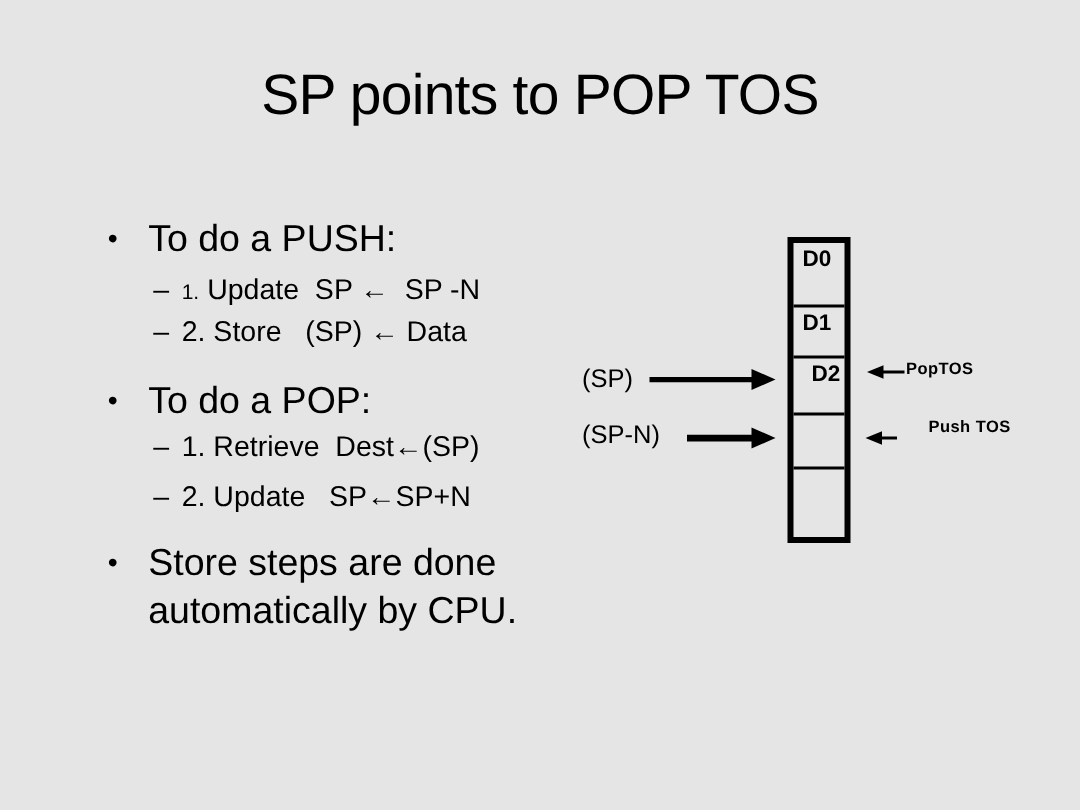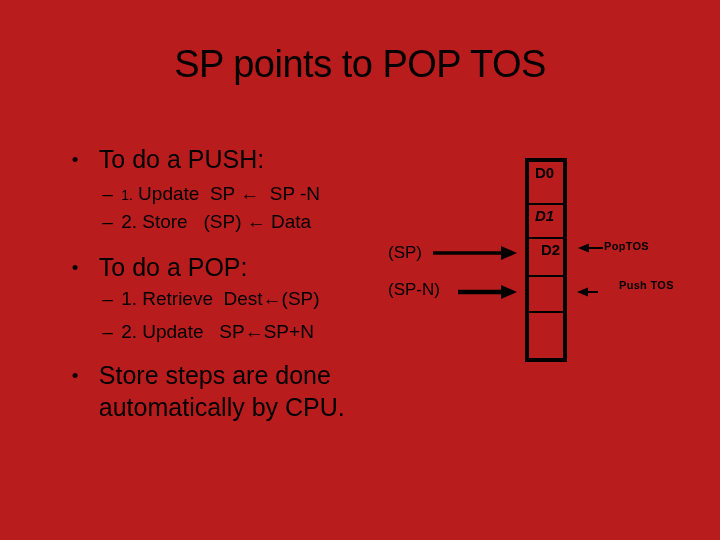--- a/index.html
+++ b/index.html
@@ -1,19 +1,19 @@
 <!DOCTYPE html>
 <html><head>
 <meta charset="utf-8">
 <style>
   html,body { margin:0; padding:0; }
   .slide {
     position:relative;
     width:720px; height:540px;
-    background:#b91c1c;
+    background:#e5e5e5;
     color:#000000;
     font-family:"Liberation Sans", sans-serif;
     overflow:hidden;
   }
   .title {
     position:absolute;
     left:0; top:45px; width:720px;
     text-align:center;
     font-size:38px;
     letter-spacing:-0.5px;
@@ -44,21 +44,21 @@
   }
   .cell {
     box-sizing:border-box;
     font-weight:bold;
     font-size:15px;
     padding:2px 0 0 6px;
     white-space:pre;
   }
   .cell + .cell { border-top:2px solid #000; }
   .c0 { height:41px; }
-  .c1 { height:34px;font-style:italic; }
+  .c1 { height:34px; }
   .c2 { height:38px;padding-left:12px; }
   .c3 { height:36px; }
   .c4 { height:47px; }
 
   .ptr-label {
     position:absolute;
     font-size:17px;
     line-height:1;
     white-space:pre;
   }

